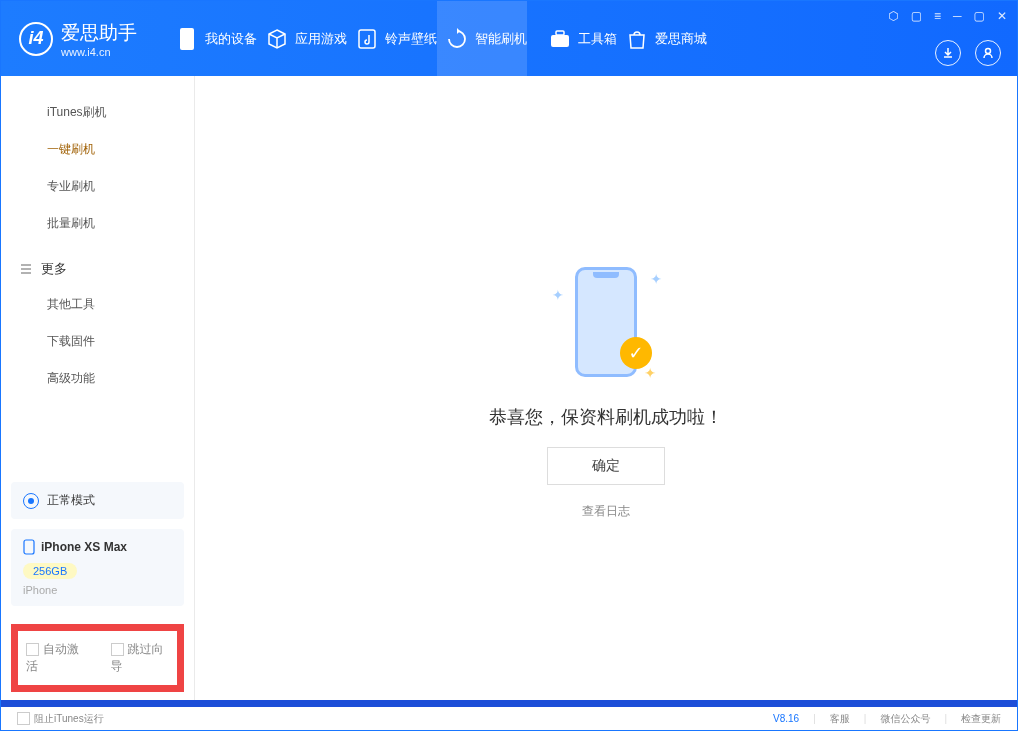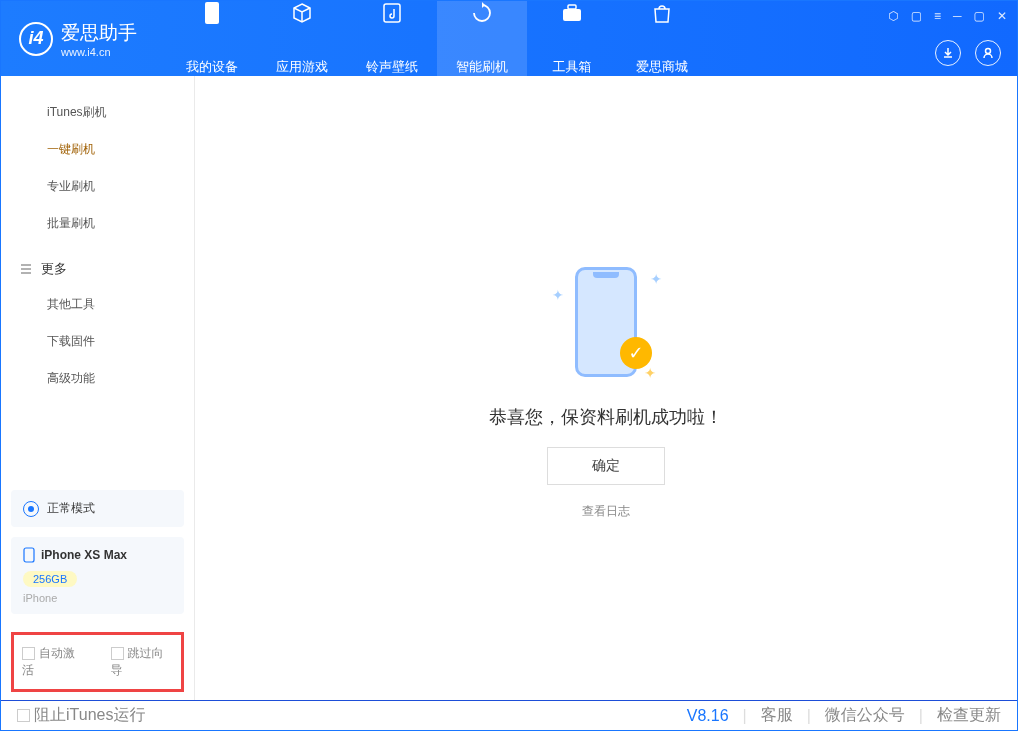--- a/index.html
+++ b/index.html
@@ -5,21 +5,21 @@
 * { margin: 0; padding: 0; box-sizing: border-box; font-family: "Microsoft YaHei", sans-serif; }
 body { background: #fff; width: 1018px; height: 731px; overflow: hidden; border: 1px solid #1976ff; }
 
 .header { height: 75px; background: linear-gradient(90deg, #1d7cff 0%, #1169ff 100%); display: flex; align-items: center; position: relative; }
 .logo { display: flex; align-items: center; margin-left: 18px; color: #fff; }
 .logo-icon { width: 34px; height: 34px; border-radius: 50%; border: 2px solid #fff; display: flex; align-items: center; justify-content: center; font-weight: bold; font-style: italic; font-size: 18px; margin-right: 8px; }
 .logo-text { font-size: 19px; font-weight: 500; }
 .logo-sub { font-size: 11px; opacity: 0.9; }
 
 .nav { display: flex; margin-left: 30px; height: 100%; }
-.nav-item { width: 90px; display: flex; flex-direction: column; align-items: center; justify-content: space-between; color: #fff; cursor: pointer; font-size: 13px; gap: 6px; }
+.nav-item { width: 90px; display: flex; flex-direction: row; align-items: center; justify-content: flex-end; color: #fff; cursor: pointer; font-size: 13px; gap: 6px; }
 .nav-item.active { background: rgba(255,255,255,0.15); }
 .nav-icon { width: 24px; height: 24px; display: flex; align-items: center; justify-content: center; }
 
 .window-controls { position: absolute; right: 10px; top: 8px; display: flex; gap: 12px; color: #fff; font-size: 12px; }
 .window-controls span { cursor: pointer; opacity: 0.85; }
 .header-actions { position: absolute; right: 16px; bottom: 10px; display: flex; gap: 14px; }
 .header-action { width: 26px; height: 26px; border: 1.5px solid rgba(255,255,255,0.9); border-radius: 50%; display: flex; align-items: center; justify-content: center; cursor: pointer; }
 
 .body { display: flex; height: calc(100% - 75px - 30px); }
 .sidebar { width: 194px; border-right: 1px solid #eaeaea; display: flex; flex-direction: column; }
@@ -31,38 +31,38 @@
 
 .device-panel { padding: 0 10px 10px; }
 .device-card { background: #f5f8fc; border-radius: 4px; padding: 10px 12px; margin-bottom: 10px; font-size: 12px; color: #404040; display: flex; align-items: center; gap: 8px; }
 .status-dot { width: 16px; height: 16px; border-radius: 50%; border: 1.5px solid #1976ff; display: flex; align-items: center; justify-content: center; position: relative; }
 .status-dot::after { content: ''; width: 6px; height: 6px; background: #1976ff; border-radius: 50%; }
 .device-card2 { background: #f5f8fc; border-radius: 4px; padding: 10px 12px; }
 .device-name { font-size: 12px; color: #333; font-weight: 600; margin-bottom: 6px; display: flex; align-items: center; gap: 6px; }
 .storage-badge { display: inline-block; background: #fef9c3; color: #1976ff; font-size: 11px; padding: 2px 10px; border-radius: 10px; }
 .device-type { font-size: 11px; color: #aaa; margin-top: 5px; }
 
-.highlight-box { border: 3px solid #ef4444; margin: 8px 10px; padding: 10px 8px; display: flex; gap: 26px; font-size: 12px; color: #888; }
+.highlight-box { border: 7px solid #ef4444; margin: 8px 10px; padding: 10px 8px; display: flex; gap: 26px; font-size: 12px; color: #888; }
 .checkbox { width: 13px; height: 13px; border: 1px solid #ccc; display: inline-block; vertical-align: middle; margin-right: 4px; }
 
 .main { flex: 1; display: flex; flex-direction: column; align-items: center; justify-content: center; gap: 18px; }
 .phone-illustration { width: 120px; height: 130px; position: relative; display: flex; align-items: center; justify-content: center; }
 .phone { width: 62px; height: 110px; border: 3px solid #8fbcff; border-radius: 10px; background: #d5e7ff; position: relative; }
 .phone::before { content: ''; position: absolute; top: 2px; left: 50%; transform: translateX(-50%); width: 26px; height: 6px; background: #8fbcff; border-radius: 0 0 4px 4px; }
 .check-badge { position: absolute; right: 14px; bottom: 18px; width: 32px; height: 32px; background: #ffb800; border-radius: 50%; display: flex; align-items: center; justify-content: center; color: #fff; font-size: 18px; }
 .sparkle { position: absolute; color: #a6cfff; font-size: 14px; }
 .sparkle.s1 { left: 6px; top: 30px; }
 .sparkle.s2 { right: 4px; top: 14px; }
 .sparkle.s3 { right: 10px; bottom: 6px; color: #ffd166; }
 
 .success-text { font-size: 18px; color: #333; }
 .ok-button { padding: 9px 44px; border: 1px solid #ddd; background: #fff; font-size: 14px; color: #444; cursor: pointer; text-align: right; }
 .log-link { font-size: 12px; color: #888; cursor: pointer; }
 
-.footer { height: 30px; border-top: 1px solid #1d4ed8; display: flex; align-items: center; padding: 0 16px; font-size: 16px; color: #888; }
+.footer { height: 30px; border-top: 7px solid #1d4ed8; display: flex; align-items: center; padding: 0 16px; font-size: 10px; color: #888; }
 .footer-left { display: flex; align-items: center; gap: 6px; }
 .footer-right { margin-left: auto; display: flex; align-items: center; gap: 14px; }
 .footer-right .divider { color: #ddd; }
 .version { color: #1976ff; }
 </style>
 </head>
 <body>
 
 <div class="header">
   <div class="logo">

